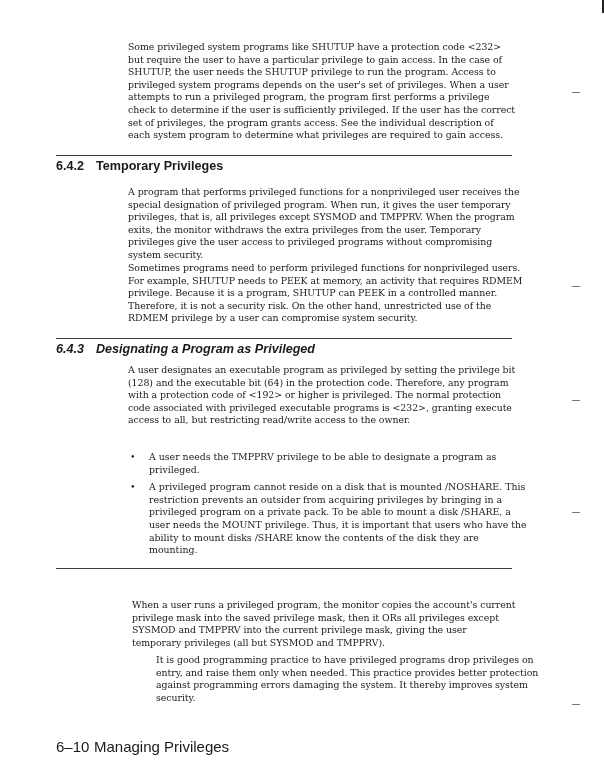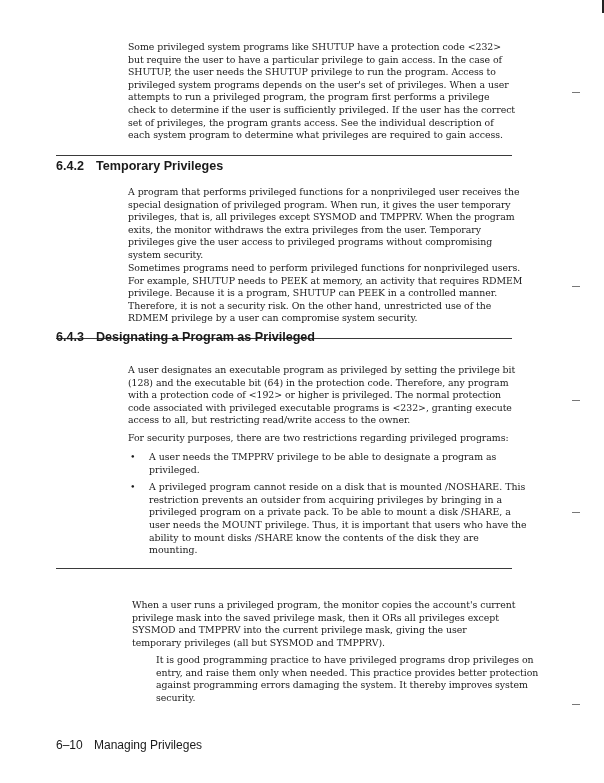--- a/index.html
+++ b/index.html
@@ -20,21 +20,21 @@
     font-family: "Liberation Sans", "DejaVu Sans", sans-serif;
     font-weight: bold; font-size: 12.6px; color: #1a1a1a;
   }
   .h .num { display: inline-block; width: 40px; }
   .bullet-list { position: absolute; margin: 0; padding: 0; list-style: none; width: 400px; }
   .bullet-list li { position: relative; padding-left: 21px; margin: 0 0 5px 0;
     font-family: "DejaVu Serif", "Liberation Serif", serif; font-size: 9.4px; line-height: 12.6px; }
   .bullet-list li .dot { position: absolute; left: 2px; top: 0; }
   .footer {
     position: absolute; left: 56px; top: 738px;
-    font-family: "Liberation Sans", "DejaVu Sans", sans-serif; font-size: 12px; color: #1a1a1a;
+    font-family: "Liberation Sans", "DejaVu Sans", sans-serif; font-size: 15px; color: #1a1a1a;
   }
   .footer .pg { display: inline-block; width: 38px; }
   .artifact { position: absolute; width: 8px; height: 1px; background: #777; }
   .edge-mark { position: absolute; right: 0; top: 0; width: 2px; height: 13px; background: #222; }
 </style>
 </head>
 <body>
 
 <div class="page">
 
@@ -43,25 +43,24 @@
   <p class="p" style="left:128px; top:41px; width:390px;">Some privileged system programs like SHUTUP have a protection code &lt;232&gt; but require the user to have a particular privilege to gain access. In the case of SHUTUP, the user needs the SHUTUP privilege to run the program. Access to privileged system programs depends on the user's set of privileges. When a user attempts to run a privileged program, the program first performs a privilege check to determine if the user is sufficiently privileged. If the user has the correct set of privileges, the program grants access. See the individual description of each system program to determine what privileges are required to gain access.</p>
 
   <div class="rule" style="top:155px;"></div>
   <h2 class="h" style="top:159px;">
     <span class="num">6.4.2</span><span>Temporary Privileges</span>
   </h2>
   <p class="p" style="left:128px; top:186px; width:395px;">A program that performs privileged functions for a nonprivileged user receives the special designation of privileged program. When run, it gives the user temporary privileges, that is, all privileges except SYSMOD and TMPPRV. When the program exits, the monitor withdraws the extra privileges from the user. Temporary privileges give the user access to privileged programs without compromising system security.</p>
   <p class="p" style="left:128px; top:262px; width:400px;">Sometimes programs need to perform privileged functions for nonprivileged users. For example, SHUTUP needs to PEEK at memory, an activity that requires RDMEM privilege. Because it is a program, SHUTUP can PEEK in a controlled manner. Therefore, it is not a security risk. On the other hand, unrestricted use of the RDMEM privilege by a user can compromise system security.</p>
 
   <div class="rule" style="top:338px;"></div>
-  <h2 class="h" style="top:330px;">
+  <h2 class="h" style="top:342px;font-style:italic;">
     <span class="num">6.4.3</span><span>Designating a Program as Privileged</span>
   </h2>
   <p class="p" style="left:128px; top:364px; width:398px;">A user designates an executable program as privileged by setting the privilege bit (128) and the executable bit (64) in the protection code. Therefore, any program with a protection code of &lt;192&gt; or higher is privileged. The normal protection code associated with privileged executable programs is &lt;232&gt;, granting execute access to all, but restricting read/write access to the owner.</p>
-  <p class="p" style="left:128px; top:432px; width:400px;">For security purposes, there are two restrictions regarding privileged programs:</p>
   <ul class="bullet-list" style="left:128px; top:451px;">
     <li><span class="dot">•</span><span>A user needs the TMPPRV privilege to be able to designate a program as privileged.</span></li>
     <li><span class="dot">•</span><span>A privileged program cannot reside on a disk that is mounted /NOSHARE. This restriction prevents an outsider from acquiring privileges by bringing in a privileged program on a private pack. To be able to mount a disk /SHARE, a user needs the MOUNT privilege. Thus, it is important that users who have the ability to mount disks /SHARE know the contents of the disk they are mounting.</span></li>
   </ul>
 
   <div class="rule" style="top:568px;"></div>
   <p class="p" style="left:132px; top:599px; width:385px;">When a user runs a privileged program, the monitor copies the account's current privilege mask into the saved privilege mask, then it ORs all privileges except SYSMOD and TMPPRV into the current privilege mask, giving the user temporary privileges (all but SYSMOD and TMPPRV).</p>
   <p class="p" style="left:132px; top:654px; width:400px;margin-left:24px;">It is good programming practice to have privileged programs drop privileges on entry, and raise them only when needed. This practice provides better protection against programming errors damaging the system. It thereby improves system security.</p>
 
   <div class="footer">

